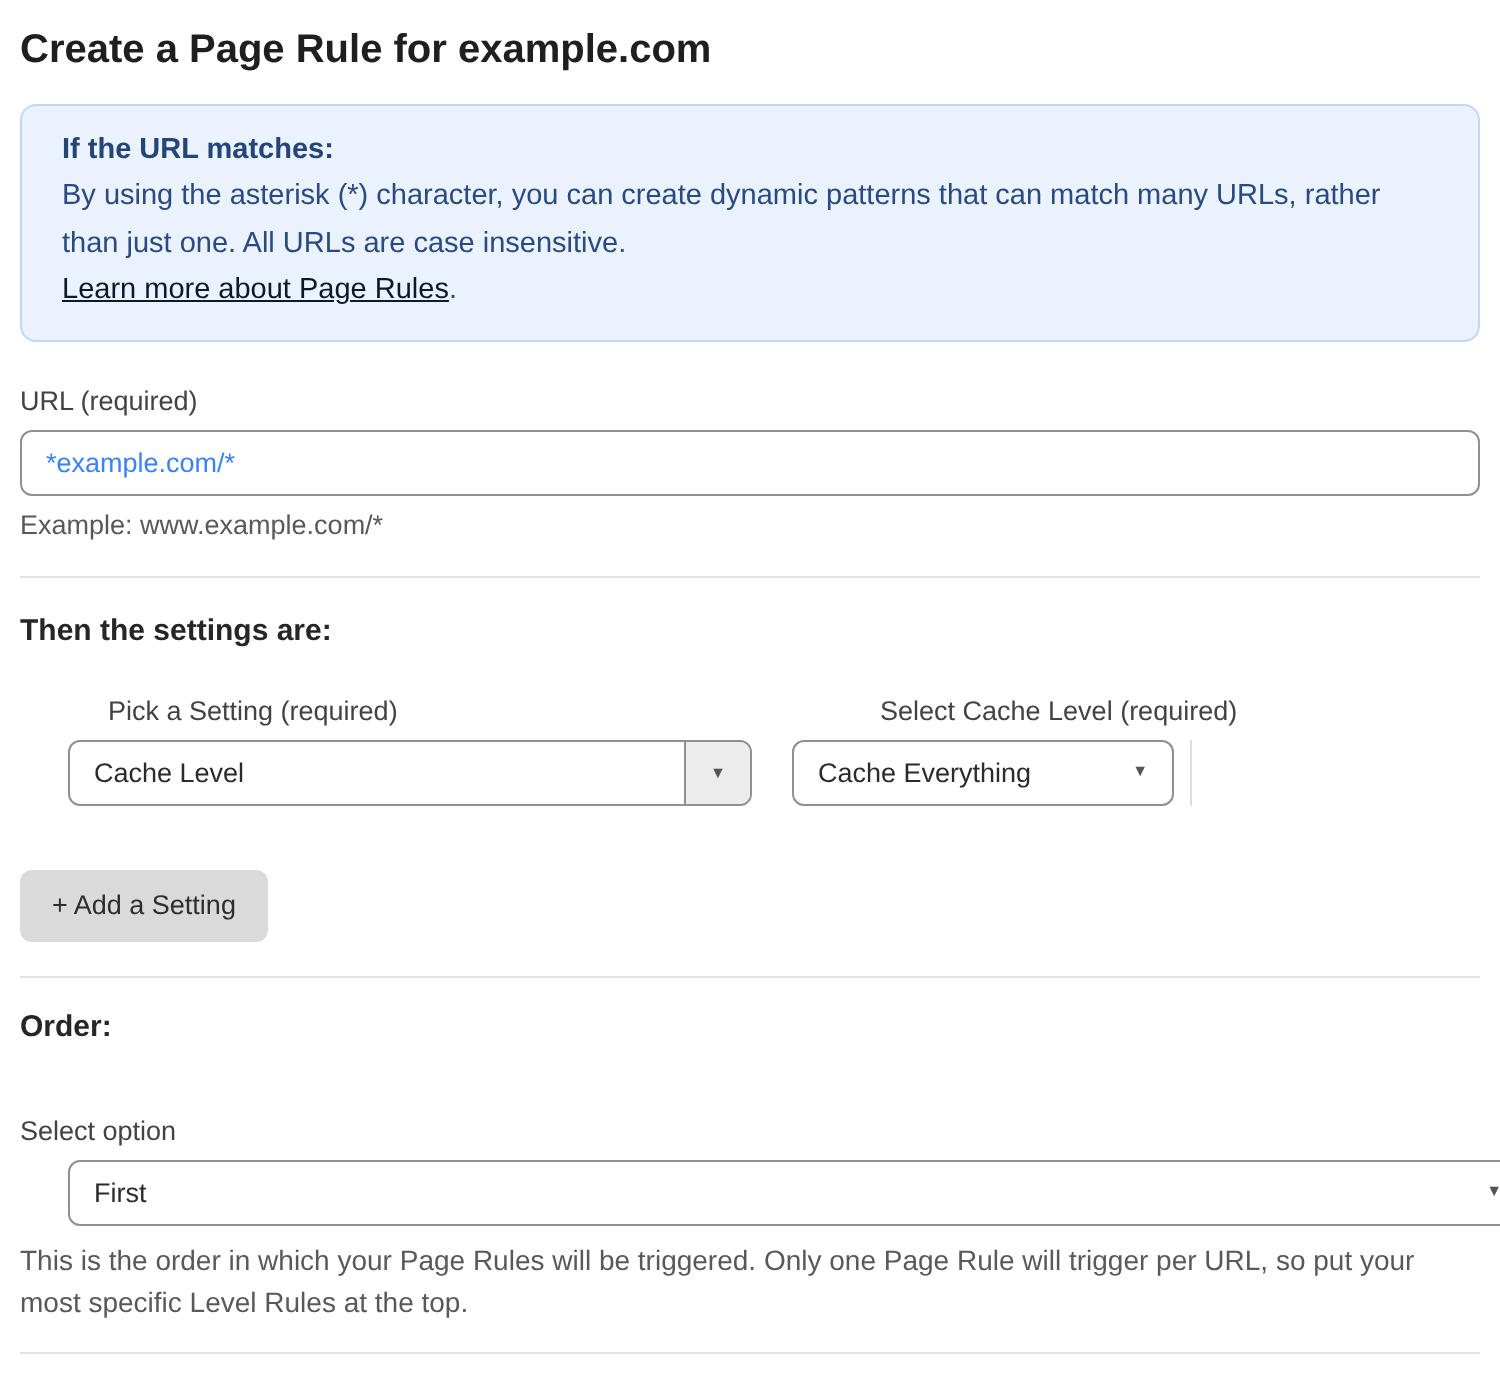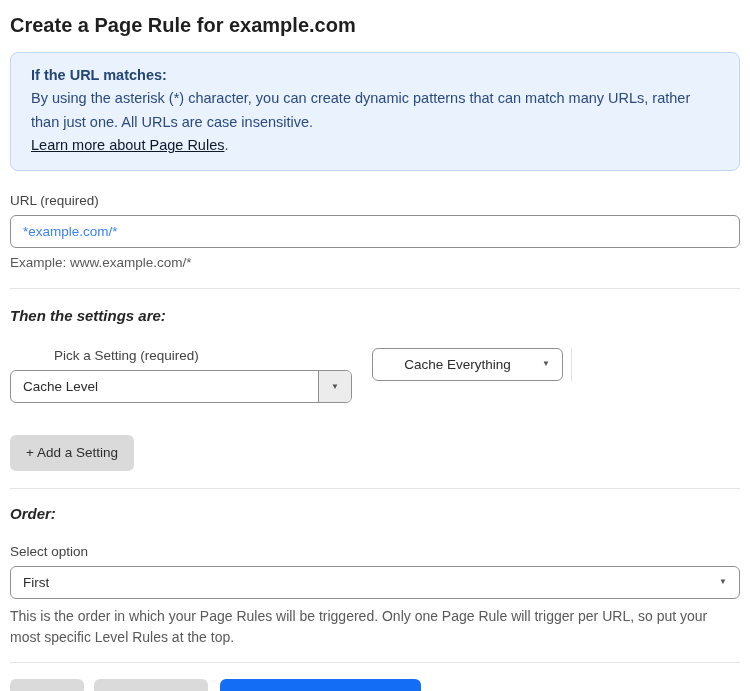--- a/index.html
+++ b/index.html
@@ -63,37 +63,37 @@
   .divider {
     border: none;
     border-top: 1px solid #e4e4e4;
     margin: 18px 0;
   }
   .section-heading {
     font-size: 15px;
     font-weight: bold;
     color: #262626;
     margin-bottom: 24px;
-    font-style: italic;
   }
   .settings-row {
     display: flex;
     align-items: flex-start;
   }
   .settings-col-label { margin-bottom: 7px; font-size: 13.5px; color: #434343; margin-left: 44px; }
   .dropdown {
     height: 33px;
     border: 1px solid #909090;
     border-radius: 6px;
     background: #fff;
     display: flex;
     align-items: center;
     cursor: pointer;
     font-size: 13.5px;
     color: #2b2b2b;
+    margin-left: 24px;
   }
   .dropdown .dd-text {
     flex: 1;
     padding: 0 12px;
     white-space: nowrap;
     overflow: hidden;
   }
   .dropdown .dd-arrow {
     font-size: 8px;
     color: #555;
@@ -173,37 +173,38 @@
 
 <div class="settings-row">
   <div>
     <div class="settings-col-label">Pick a Setting (required)</div>
     <div class="dropdown split dd-setting">
       <span class="dd-text">Cache Level</span>
       <span class="dd-arrow-seg">▼</span>
     </div>
   </div>
   <div style="margin-left: 20px;">
+    <div class="settings-col-label">Select Cache Level (required)</div>
     <div style="display:flex; align-items:center;">
-      <div class="dropdown dd-cache" style="margin-left:0;text-align:center;">
+      <div class="dropdown dd-cache" style="margin-left:0;">
         <span class="dd-text">Cache Everything</span>
         <span class="dd-arrow">▼</span>
       </div>
       <div class="v-divider"></div>
     </div>
   </div>
 </div>
 
 <div class="add-setting-wrap">
   <button class="btn btn-gray">+ Add a Setting</button>
 </div>
 
 <hr class="divider" style="margin-top:17px; margin-bottom:16px;">
 
-<div class="section-heading" style="margin-bottom:22px;">Order:</div>
+<div class="section-heading" style="margin-bottom:36px;">Order:</div>
 
 <div class="field-label">Select option</div>
 <div class="dropdown" style="width:100%;">
   <span class="dd-text">First</span>
   <span class="dd-arrow">▼</span>
 </div>
 <div class="order-helper">This is the order in which your Page Rules will be triggered. Only one Page Rule will trigger per URL, so put your most specific Level Rules at the top.</div>
 
 <hr class="divider" style="margin-top:14px; margin-bottom:0;">
 

